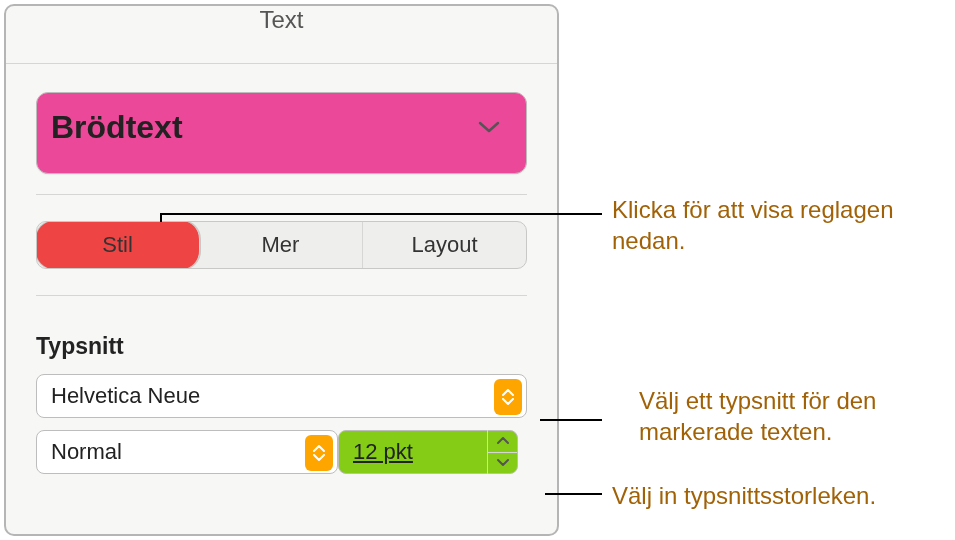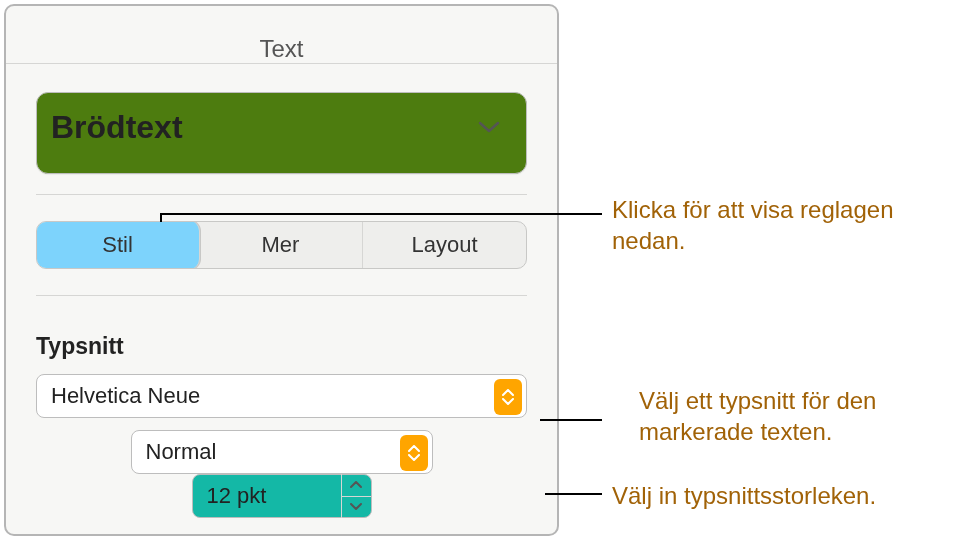--- a/index.html
+++ b/index.html
@@ -17,30 +17,30 @@
       width: 555px;
       height: 532px;
       border: 2px solid #b5b5b5;
       border-radius: 10px;
       background: #f7f7f5;
       overflow: hidden;
     }
     .panel-header {
       height: 58px;
       display: flex;
-      align-items: flex-end;
+      align-items: flex-start;
       justify-content: center;
       border-bottom: 1px solid #d6d6d4;
       font-size: 24px;
       color: #555;
     }
     .style-dropdown {
       margin: 28px 30px 20px 30px;
       height: 82px;
-      background: #4d7c0f;
+      background: #ec4899;
       border: 1px solid #bdbdbd;
       border-radius: 12px;
       display: flex;
       align-items: center;
       justify-content: space-between;
       padding: 0 24px 12px 14px;
       box-shadow: 0 1px 1px rgba(0,0,0,0.05);
     }
     .style-dropdown .label {
       font-size: 32px;
@@ -74,22 +74,22 @@
       display: flex;
       align-items: center;
       justify-content: center;
       font-size: 22px;
       color: #333;
       border-right: 1px solid #d6d6d4;
       cursor: pointer;
     }
     .tab:last-child { border-right: none; }
     .tab.active {
-      background: #7dd3fc;
-      border-radius: 10px;
+      background: #ef4444;
+      border-radius: 18px;
       box-shadow: 0 0 0 1px #c8c8c6;
       margin: -1px;
       z-index: 1;
     }
     .section-label {
       margin: 37px 30px 14px 30px;
       font-size: 23px;
       font-weight: 600;
       color: #222;
     }
@@ -109,30 +109,31 @@
       position: relative;
       font-size: 22px;
       color: #222;
       cursor: pointer;
     }
     .select-box.full { width: 100%; }
     .select-box.half { width: 302px; }
     .stepper-box {
       height: 44px;
       width: 180px;
-      background: #14b8a6;
+      background: #84cc16;
       border: 1px solid #bdbdbd;
       border-radius: 8px;
       display: flex;
       align-items: center;
       justify-content: space-between;
       padding-left: 14px;
       font-size: 22px;
       color: #222;
       position: relative;
+      text-decoration: underline;
     }
     .popup-arrows {
       position: absolute;
       right: 4px;
       top: 4px;
       width: 28px;
       height: 36px;
       background: #ffa500;
       border-radius: 6px;
       display: flex;
@@ -157,21 +158,20 @@
       align-items: center;
       justify-content: center;
       cursor: pointer;
       width: 100%;
     }
     .stepper-arrows .half:first-child { border-bottom: 1px solid #d6d6d4; }
     .row2 {
       margin: 0 30px;
       display: flex;
       align-items: center;
-      flex-direction: column;
     }
     .callout {
       position: absolute;
       font-size: 24px;
       color: #a16207;
       line-height: 1.3;
     }
     .callout-line {
       position: absolute;
       background: #000;

